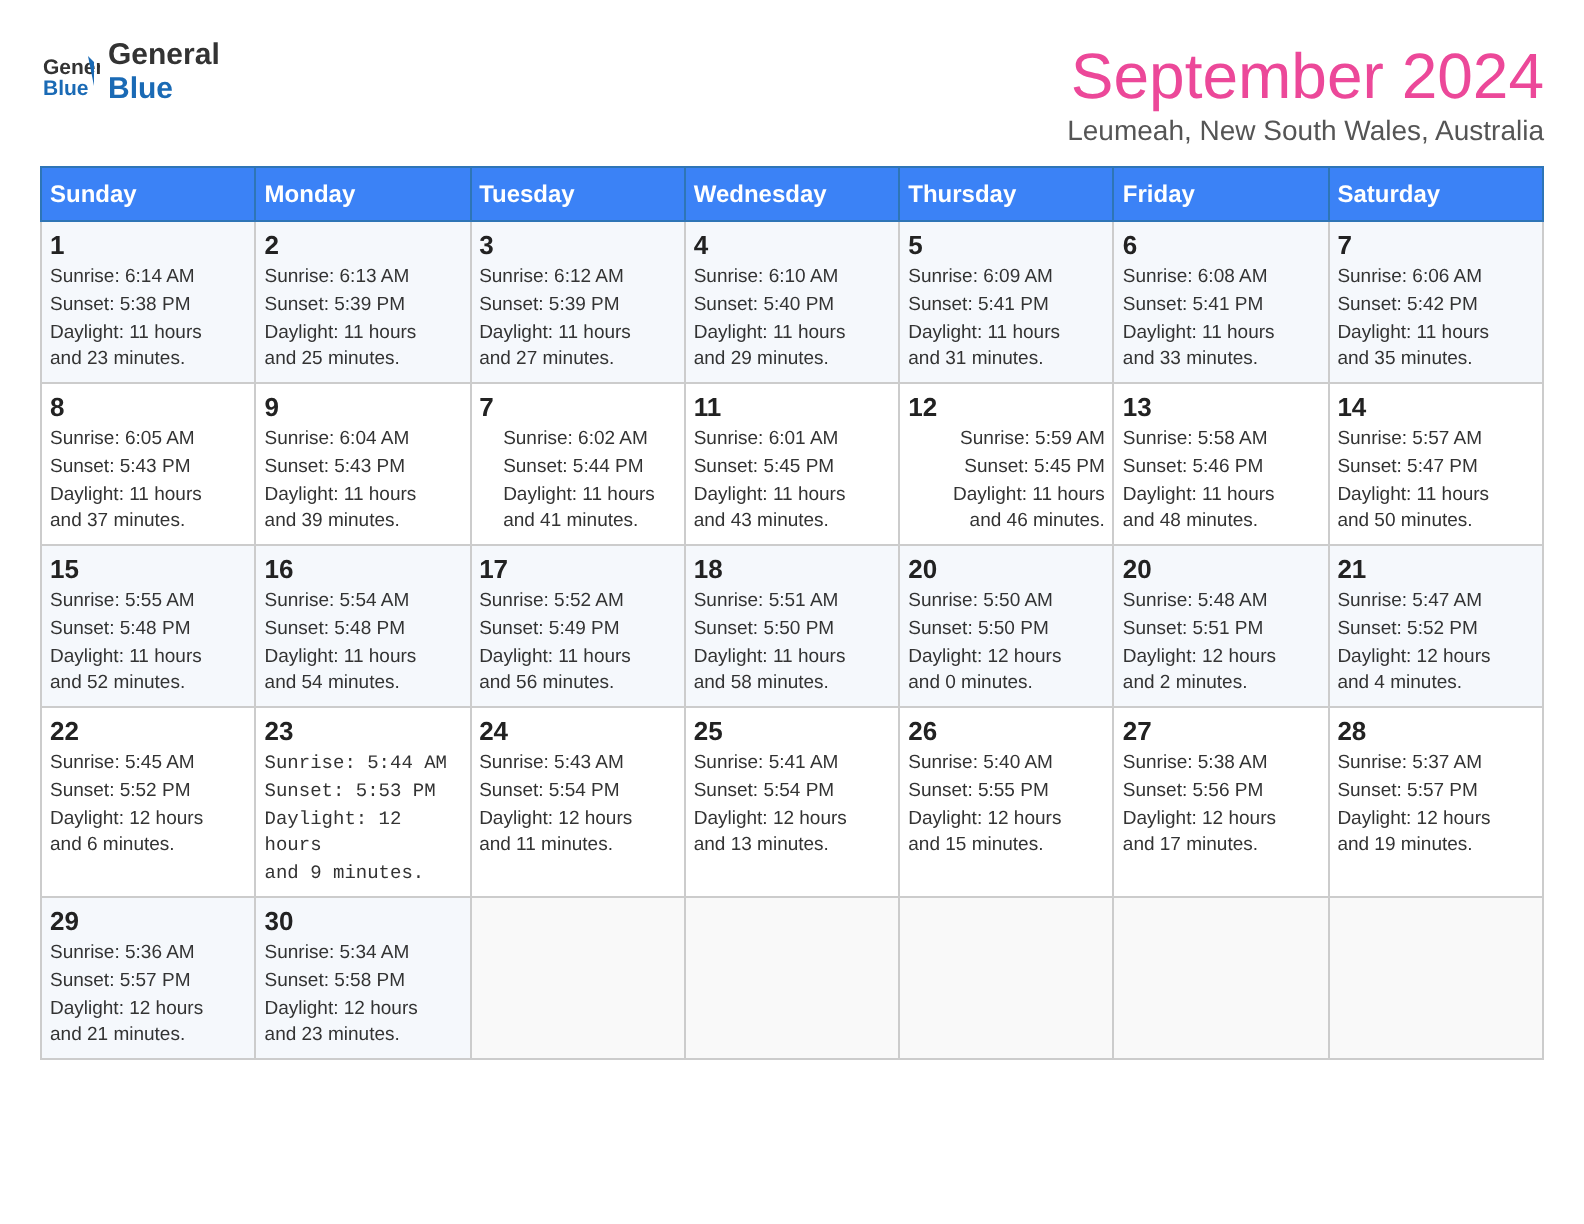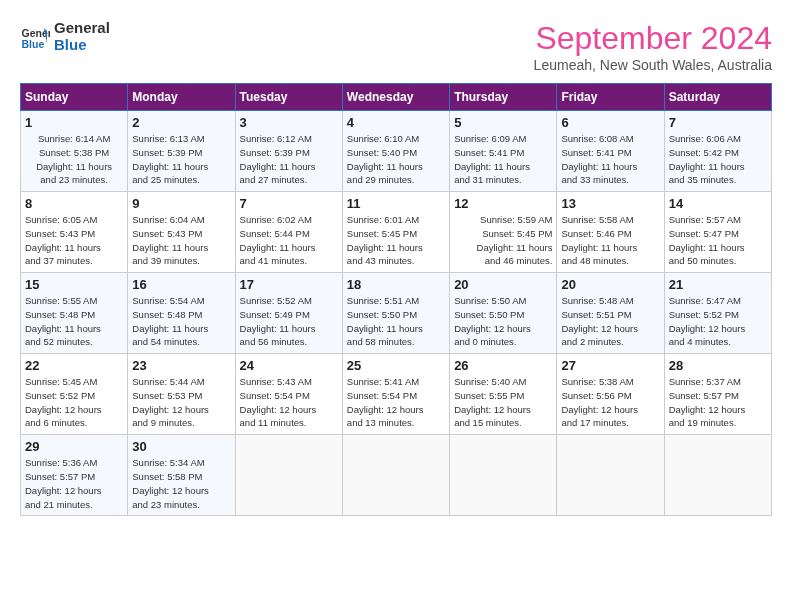--- a/index.html
+++ b/index.html
@@ -36,21 +36,21 @@
     .subtitle {
       font-size: 14px;
       color: #555;
     }
     .calendar {
       width: 100%;
       border-collapse: collapse;
       font-size: 10px;
     }
     .calendar thead tr th {
-      background-color: #701a75;
+      background-color: #3b82f6;
       color: #fff;
       padding: 6px 4px;
       text-align: left;
       font-size: 12px;
       font-weight: bold;
       border: 1px solid #2e75b6;
     }
     .calendar tbody tr td {
       border: 1px solid #ccc;
       vertical-align: top;
@@ -111,21 +111,21 @@
         <th>Wednesday</th>
         <th>Thursday</th>
         <th>Friday</th>
         <th>Saturday</th>
       </tr>
   </thead>
   <tbody id="calendar-body">
       <tr>
         <td>
           <span class="day-number">1</span>
-          <div class="day-info" style="white-space: pre-line; text-align: center;">Sunrise: 6:14 AM
+          <div class="day-info" style="white-space: pre-line;">Sunrise: 6:14 AM
 Sunset: 5:38 PM
 Daylight: 11 hours
 and 23 minutes.</div>
         </td>
         <td>
           <span class="day-number">2</span>
           <div class="day-info" style="white-space: pre-line;">Sunrise: 6:13 AM
 Sunset: 5:39 PM
 Daylight: 11 hours
 and 25 minutes.</div>
@@ -176,21 +176,21 @@
         </td>
         <td>
           <span class="day-number">9</span>
           <div class="day-info" style="white-space: pre-line;">Sunrise: 6:04 AM
 Sunset: 5:43 PM
 Daylight: 11 hours
 and 39 minutes.</div>
         </td>
         <td>
           <span class="day-number">7</span>
-          <div class="day-info" style="white-space: pre-line;">Sunrise: 6:02 AM
+          <div class="day-info" style="white-space: pre-line; margin-left: 12px;">Sunrise: 6:02 AM
 Sunset: 5:44 PM
 Daylight: 11 hours
 and 41 minutes.</div>
         </td>
         <td>
           <span class="day-number">11</span>
           <div class="day-info" style="white-space: pre-line;">Sunrise: 6:01 AM
 Sunset: 5:45 PM
 Daylight: 11 hours
 and 43 minutes.</div>
@@ -271,21 +271,21 @@
       <tr>
         <td>
           <span class="day-number">22</span>
           <div class="day-info" style="white-space: pre-line;">Sunrise: 5:45 AM
 Sunset: 5:52 PM
 Daylight: 12 hours
 and 6 minutes.</div>
         </td>
         <td>
           <span class="day-number">23</span>
-          <div class="day-info" style="white-space: pre-line;">Sunrise: 5:44 AM
+          <div class="day-info" style="white-space: pre-line; font-family: Liberation Mono, monospace;">Sunrise: 5:44 AM
 Sunset: 5:53 PM
 Daylight: 12 hours
 and 9 minutes.</div>
         </td>
         <td>
           <span class="day-number">24</span>
           <div class="day-info" style="white-space: pre-line;">Sunrise: 5:43 AM
 Sunset: 5:54 PM
 Daylight: 12 hours
 and 11 minutes.</div>

